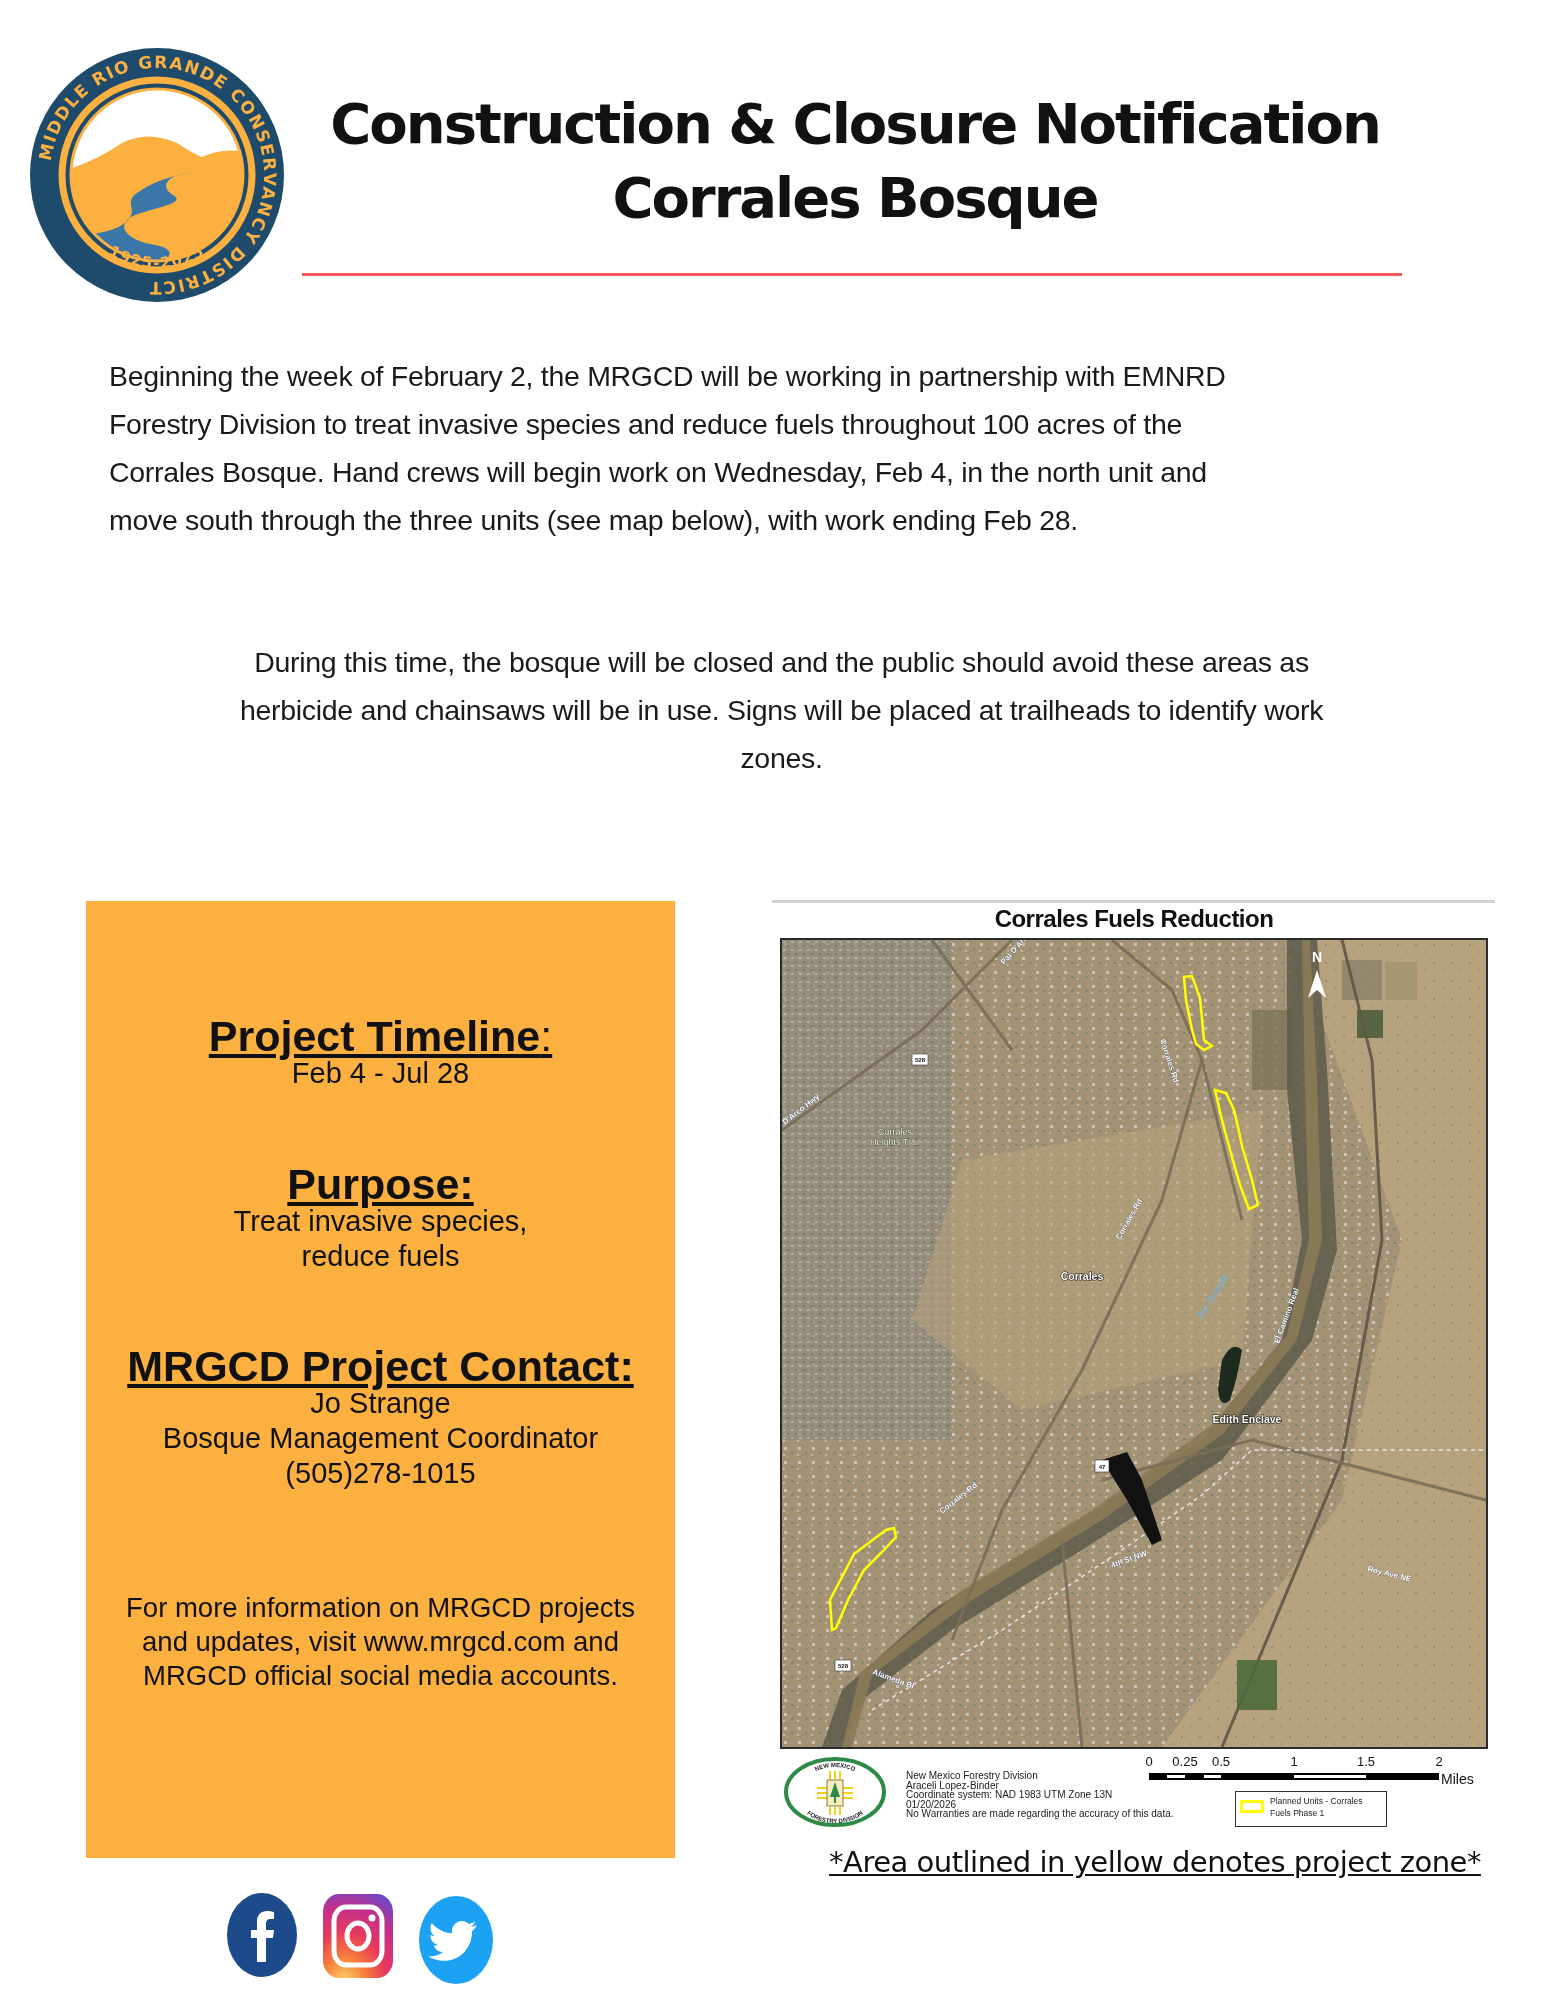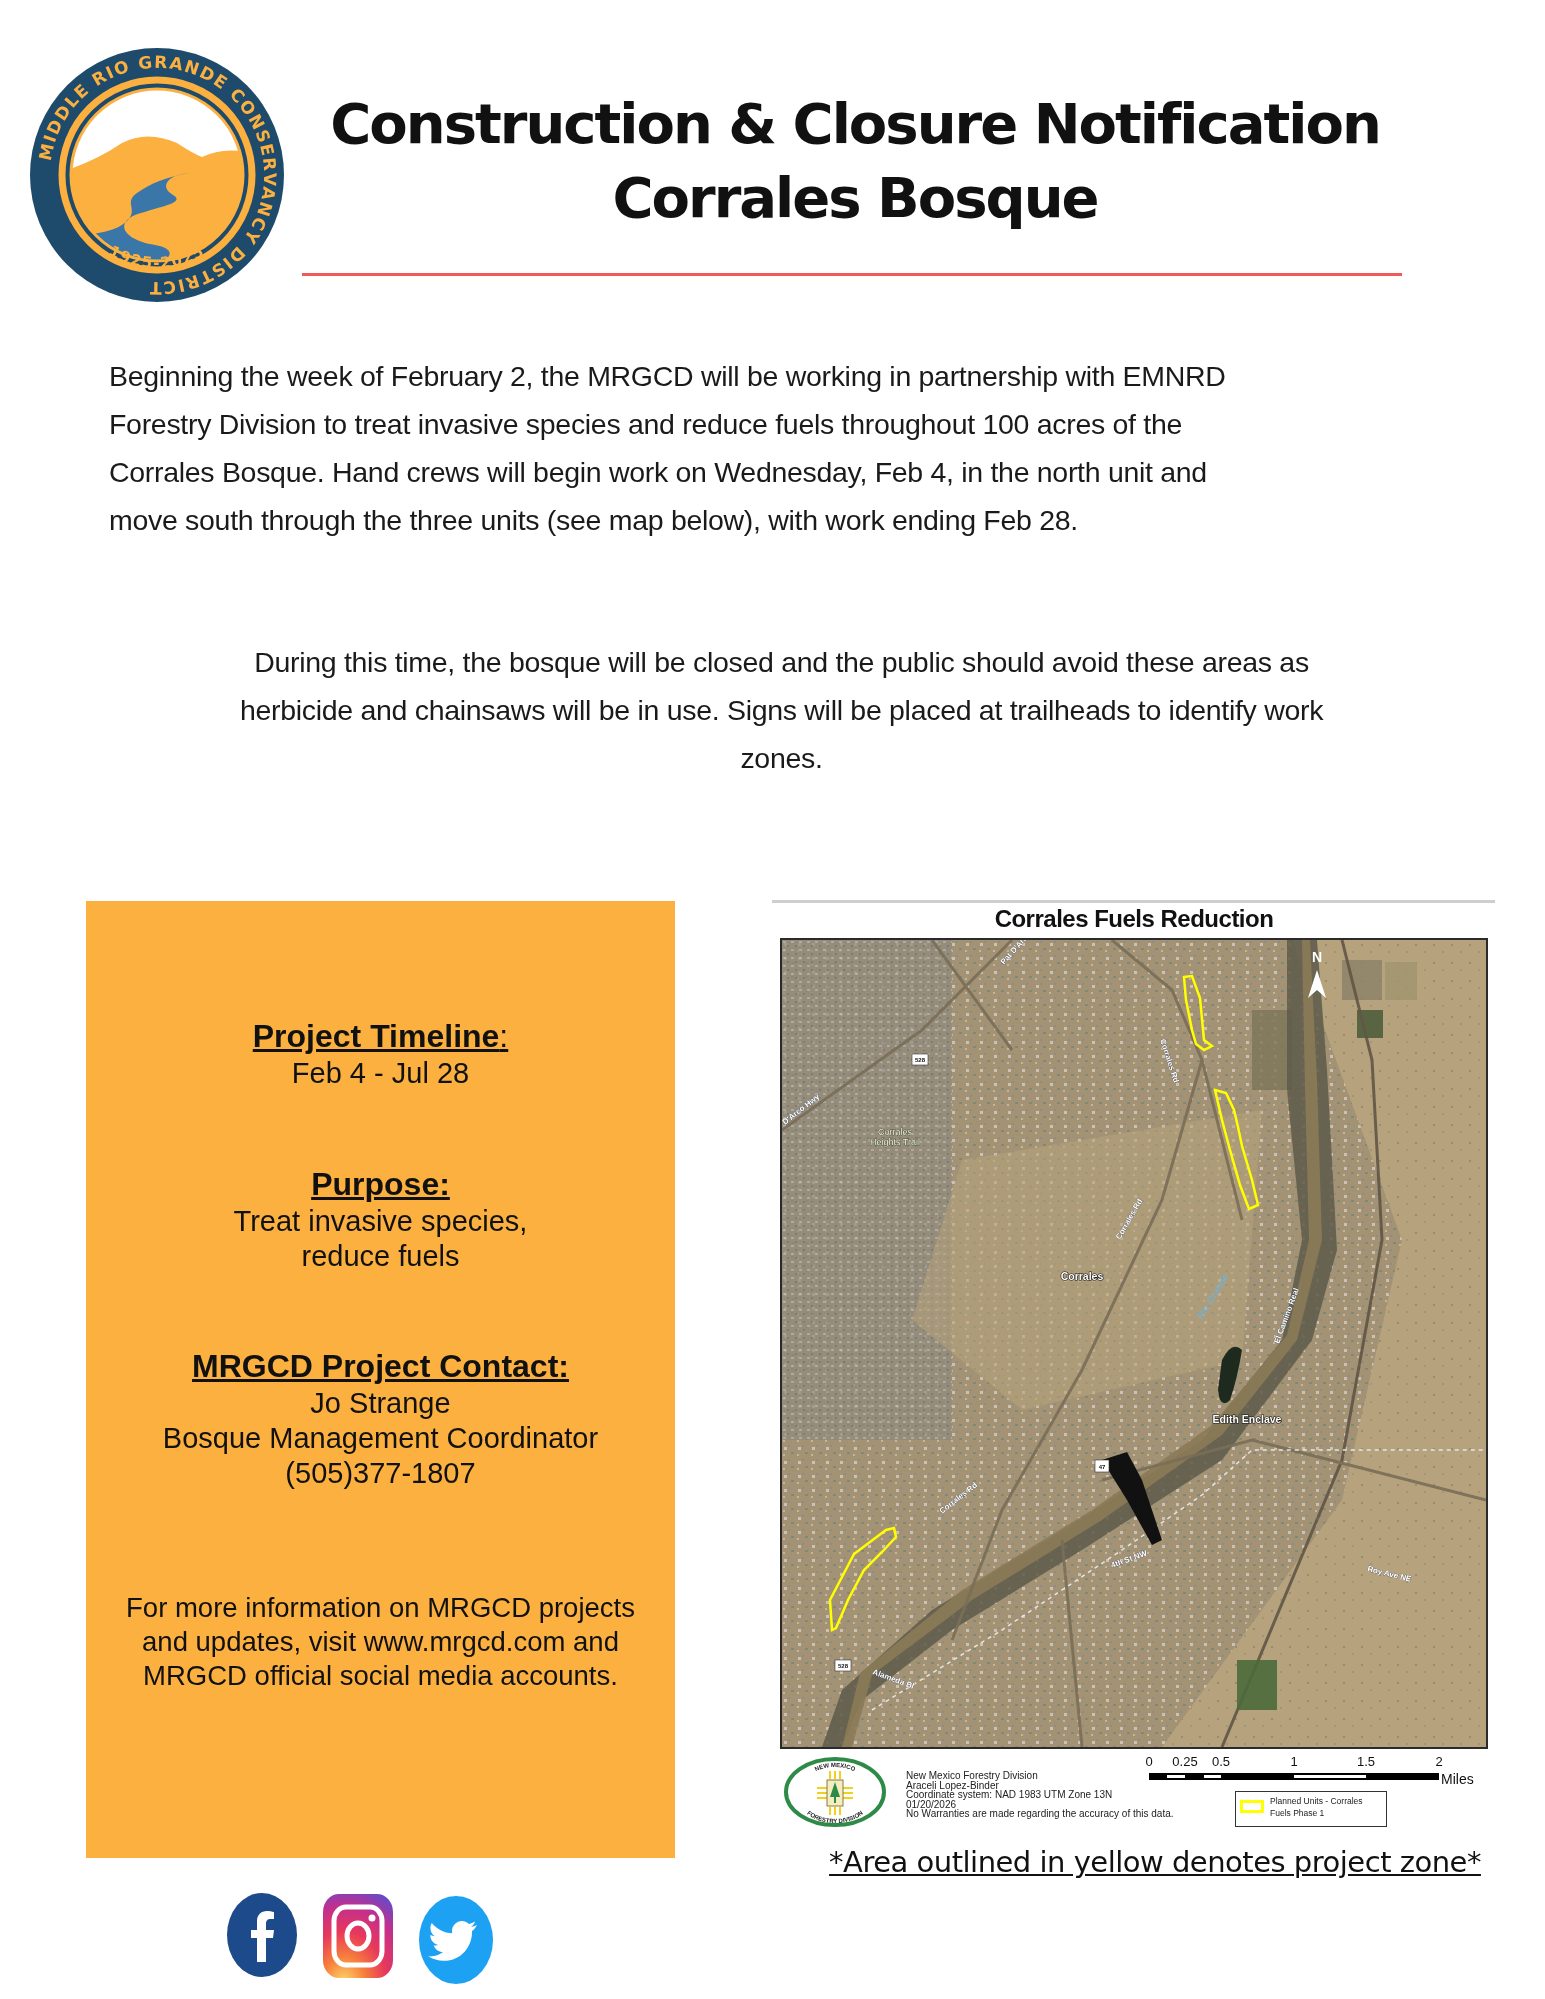--- a/index.html
+++ b/index.html
@@ -18,21 +18,21 @@
   
   .para { left: 109px; width: 1345px; font-size: 28.5px; line-height: 48px; color: #1a1a1a;
           letter-spacing: -0.3px; }
   .para .ln { display: block; white-space: nowrap; }
   #para1 { top: 352px; }
   #para2 { top: 638px; text-align: center; }
 
   
   #infobox { left: 86px; top: 901px; width: 589px; height: 957px; background: #fbb040; }
   .ib-block { position: absolute; left: 0; width: 589px; text-align: center; font-size: 29px; line-height: 35px; color: #111; }
-  .ib-head { font-weight: bold; text-decoration: underline; font-size: 32px; line-height: 40px; }
+  .ib-head { font-weight: bold; text-decoration: underline; font-size: 43px; line-height: 40px; }
   .ib-head .plain { text-decoration: none; font-weight: normal; }
   .ib-line { display: block; }
   #ib-timeline { top: 115px; }
   #ib-purpose { top: 263px; }
   #ib-contact { top: 445px; }
   #ib-more { top: 690px; font-size: 27.5px; line-height: 34px; }
 
   
   .social { top: 1892px; width: 72px; height: 86px; }
   #fb { left: 226px; }
@@ -119,21 +119,21 @@
   </div>
   <div id="ib-purpose" class="ib-block">
     <span class="ib-line ib-head">Purpose:</span>
     <span class="ib-line">Treat invasive species,</span>
     <span class="ib-line">reduce fuels</span>
   </div>
   <div id="ib-contact" class="ib-block">
     <span class="ib-line ib-head">MRGCD Project Contact:</span>
     <span class="ib-line">Jo Strange</span>
     <span class="ib-line">Bosque Management Coordinator</span>
-    <span class="ib-line">(505)377-1807</span>
+    <span class="ib-line">(505)278-1015</span>
   </div>
   <div id="ib-more" class="ib-block">
     <span class="ib-line">For more information on MRGCD projects</span>
     <span class="ib-line">and updates, visit www.mrgcd.com and</span>
     <span class="ib-line">MRGCD official social media accounts.</span>
   </div>
 </div>
 
 <div id="fb" class="abs social">
   <svg width="72" height="86" viewBox="0 0 72 86">

